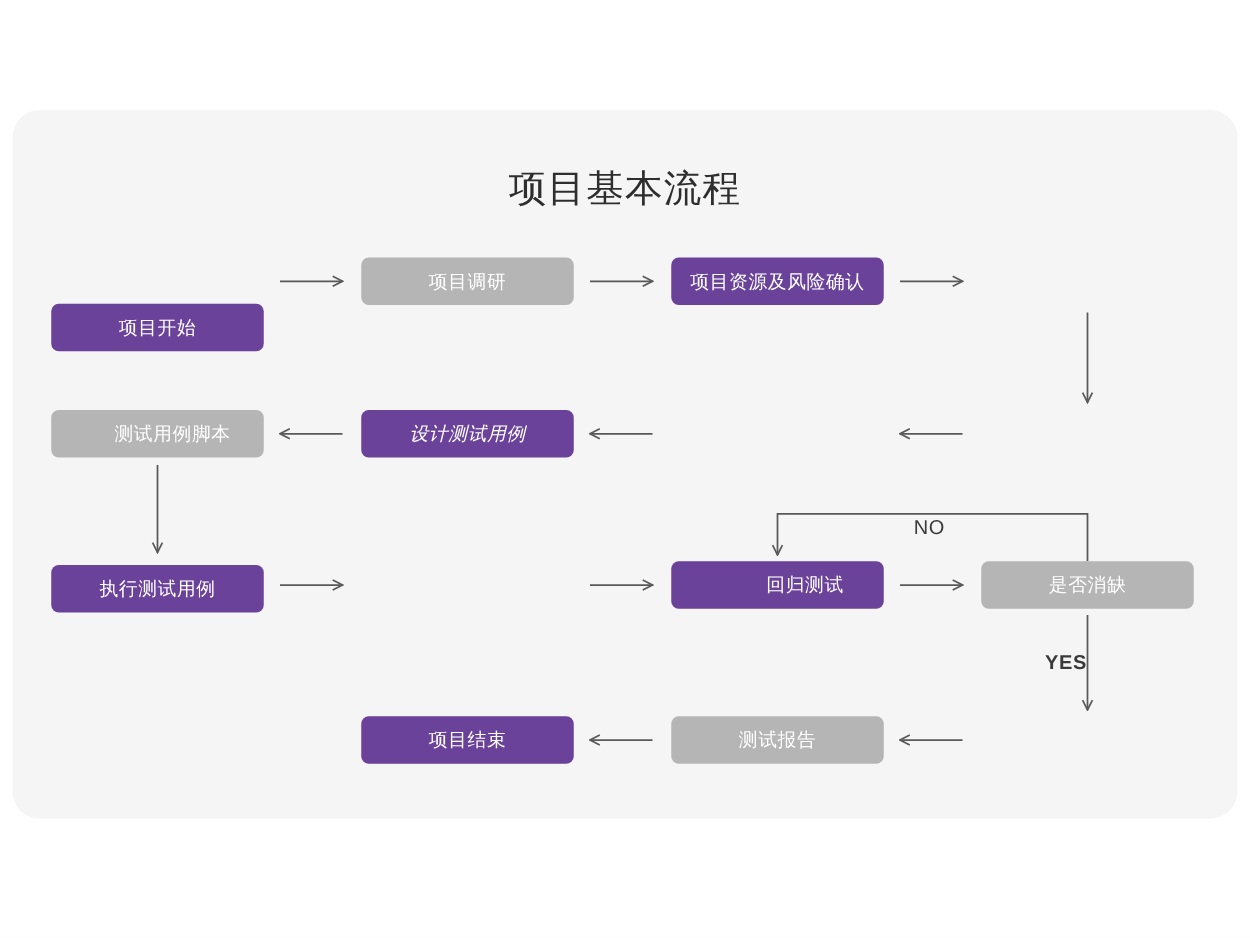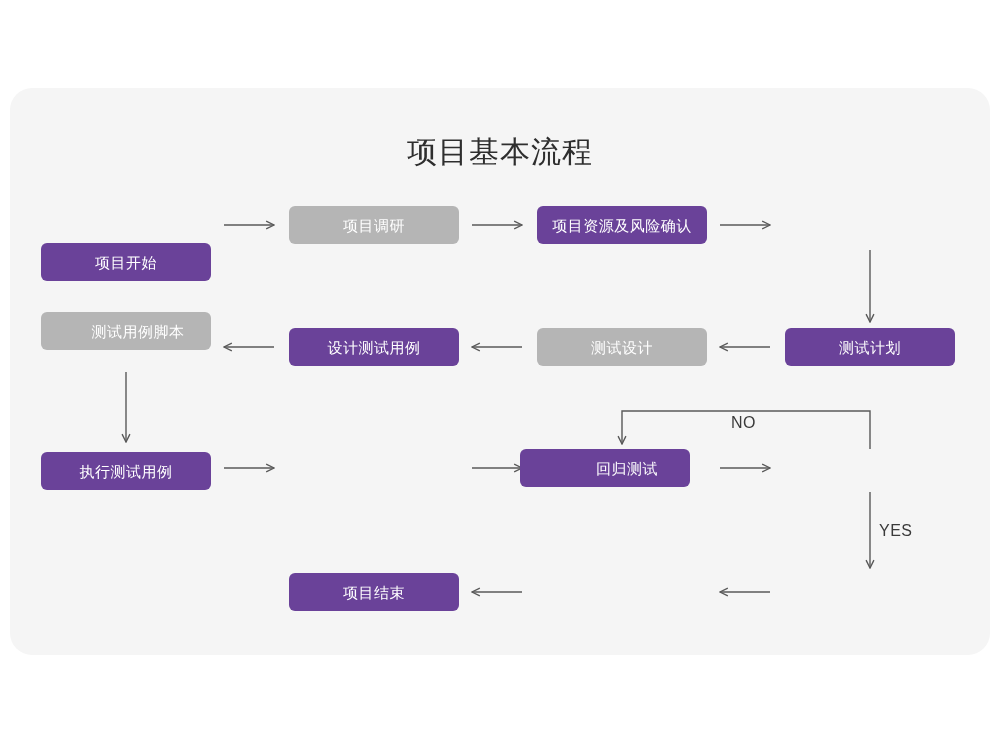--- a/index.html
+++ b/index.html
@@ -110,29 +110,29 @@
       <path d="M 870 449 L 870 411 L 622 411 L 622 444"></path>
 
       <line x1="870" y1="492" x2="870" y2="568"></line>
 
       <line x1="770" y1="592" x2="720" y2="592"></line>
       <line x1="522" y1="592" x2="472" y2="592"></line>
     </g>
   </svg>
 
   <div class="edge-label" style="left:731px; top:414px;">NO</div>
-  <div class="edge-label" style="left:879px; top:522px;">YES</div>
+  <div class="edge-label" style="left:836px; top:522px;font-weight:bold;">YES</div>
 
   <div class="node purple" style="left:41px;  top:222px;margin-top:21px;">项目开始</div>
   <div class="node gray" style="left:289px; top:206px;">项目调研</div>
   <div class="node purple" style="left:537px; top:206px;">项目资源及风险确认</div>
 
-  <div class="node gray" style="left:41px;  top:312px;padding-left:24px;">测试用例脚本</div>
-  <div class="node purple" style="left:289px; top:328px;">设计测试用例</div>
-  <div class="node gray" style="left:537px; top:328px;">测试设计</div>
-  <div class="node purple" style="left:785px; top:328px;">测试计划</div>
+  <div class="node gray" style="left:41px;  top:328px;padding-left:24px;">测试用例脚本</div>
+  <div class="node purple" style="left:289px; top:328px;font-style:italic;">设计测试用例</div>
 
   <div class="node purple" style="left:41px;  top:452px;">执行测试用例</div>
-  <div class="node purple" style="left:520px; top:449px;padding-left:44px;">回归测试</div>
+  <div class="node purple" style="left:537px; top:449px;padding-left:44px;">回归测试</div>
+  <div class="node gray" style="left:785px; top:449px;">是否消缺</div>
 
   <div class="node purple" style="left:289px; top:573px;">项目结束</div>
+  <div class="node gray" style="left:537px; top:573px;">测试报告</div>
 
 </div>
 
 </body></html>

